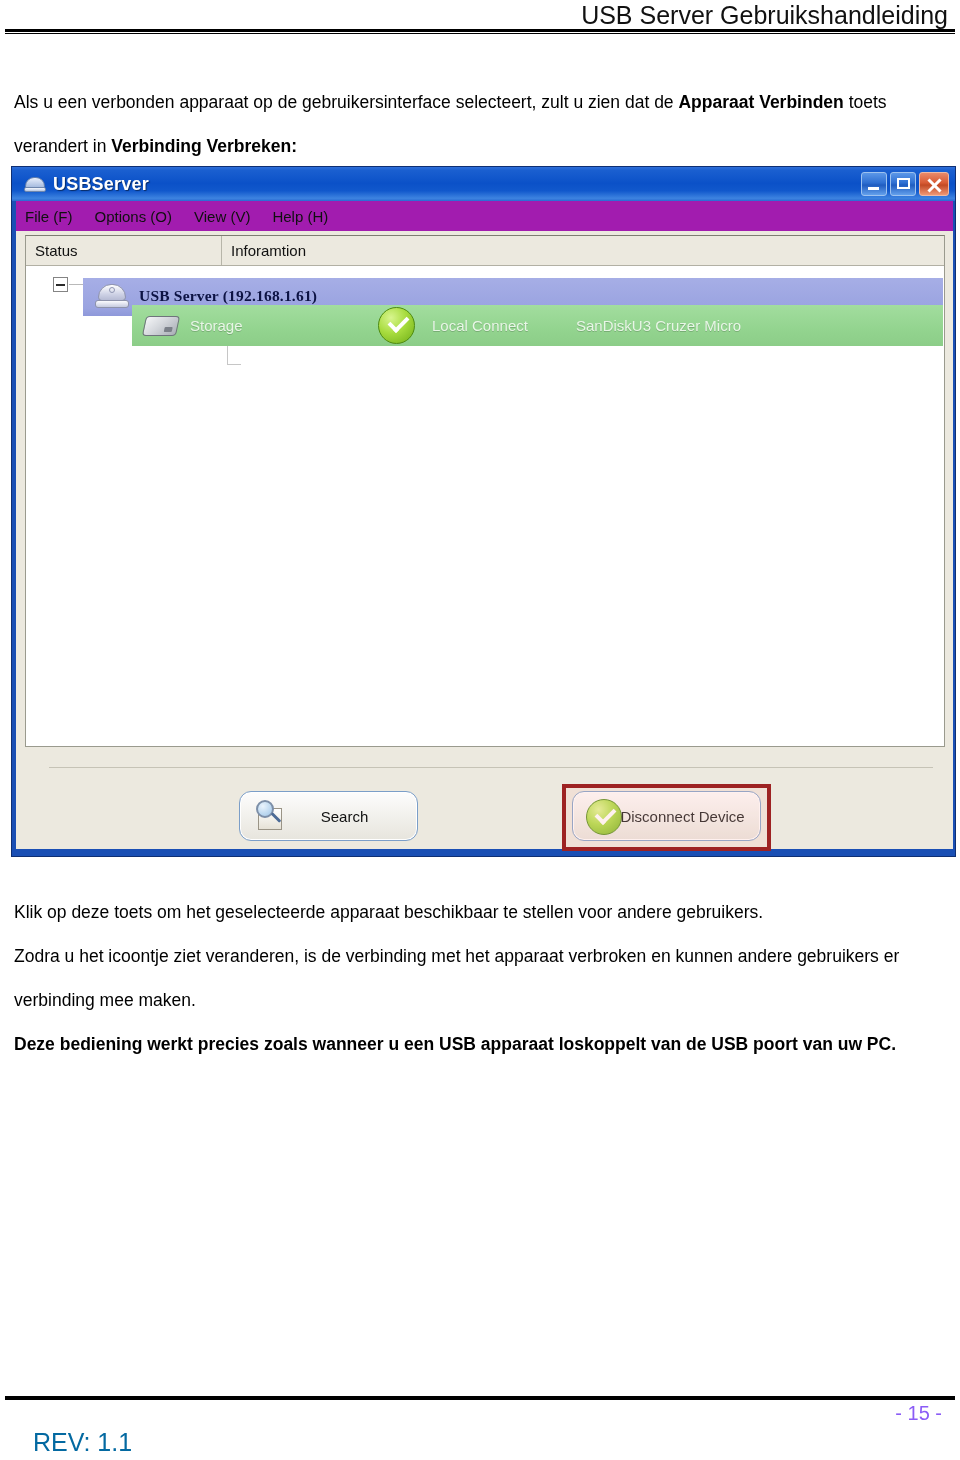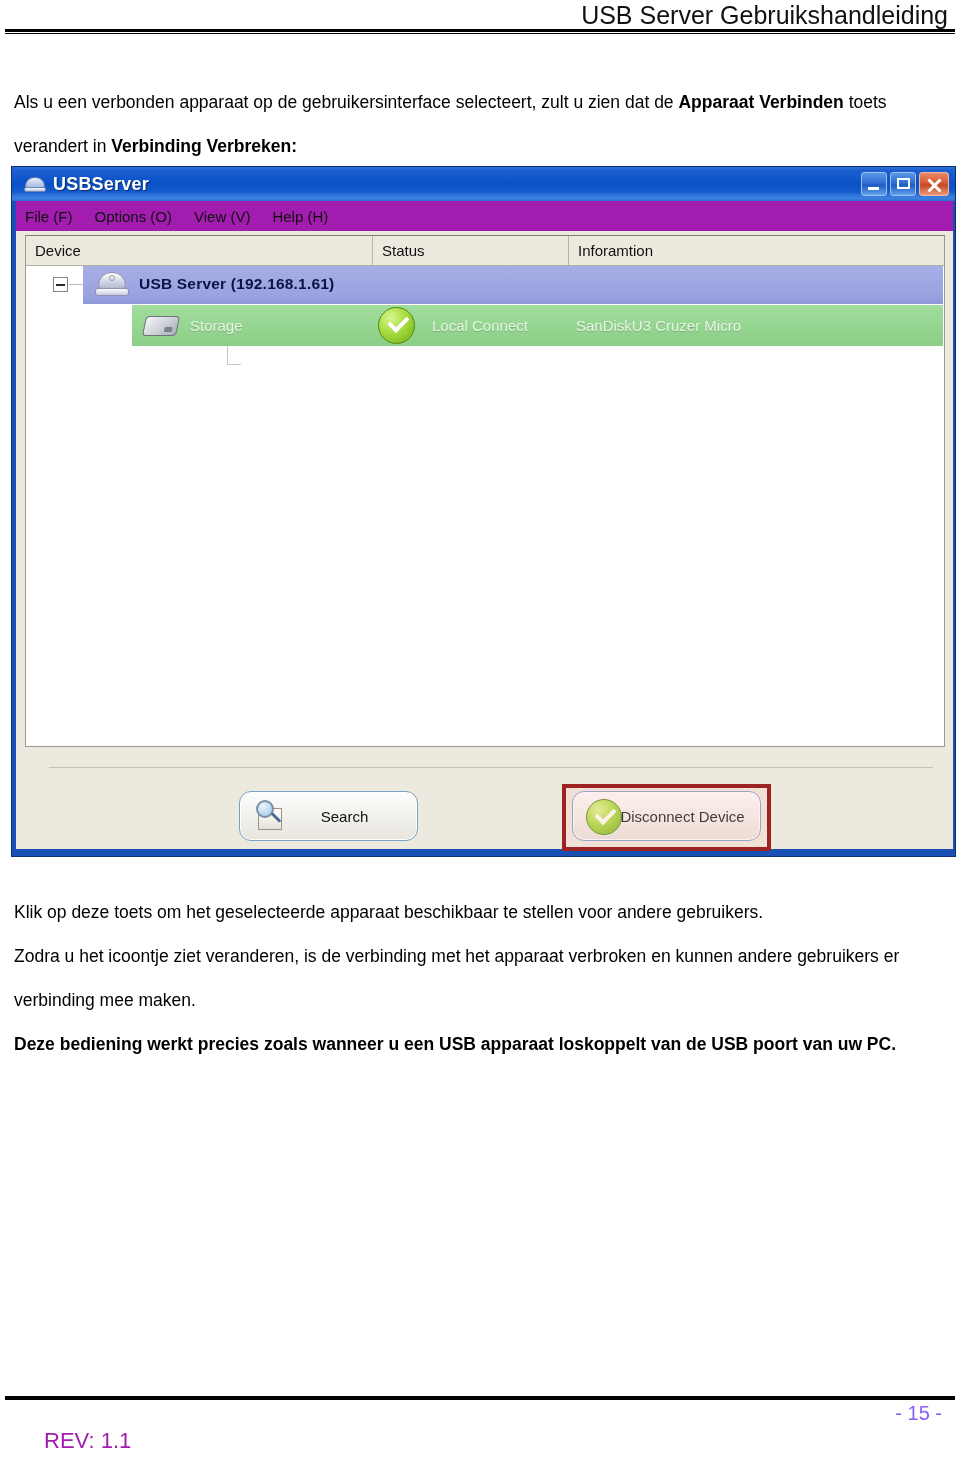--- a/index.html
+++ b/index.html
@@ -232,24 +232,25 @@
     background: #c6c6c6;
   }
   .tree-line-h2 {
     position: absolute;
     left: 201px; top: 60px;
     width: 14px; height: 1px;
     background: #c6c6c6;
   }
   .parent-band {
     position: absolute;
-    left: 57px; top: 0;
+    left: 57px; top: 12px;
     right: 1px;
     height: 38px;
     background: linear-gradient(to bottom,#a6aee6,#9aa3e0 80%,#8e98da);
+    font-family: Liberation Serif, serif;
   }
   .device-icon {
     position: absolute;
     left: 12px; top: 4px;
     width: 34px; height: 28px;
   }
   .device-icon .dome2 {
     position: absolute; left: 3px; top: 2px;
     width: 28px; height: 17px;
     background: linear-gradient(to bottom,#ffffff,#cfd3e6 60%,#b6bbd4);
@@ -462,24 +463,24 @@
   }
   .page-number {
     position: absolute;
     right: 18px;
     top: 1402px;
     font-size: 20px;
     color: #8b5cf6;
   }
   .rev {
     position: absolute;
-    left: 44px;
+    left: 33px;
     top: 1428px;
-    font-size: 22px;
-    color: #a21caf;
+    font-size: 25px;
+    color: #0369a1;
   }
 </style>
 </head>
 <body>
 
 <div class="page-header">
   <div class="page-header-title">USB Server Gebruikshandleiding</div>
 </div>
 <div class="header-rule"></div>
 
@@ -511,21 +512,20 @@
 
     <div class="menubar">
       <span class="menu-item">File (F)</span>
       <span class="menu-item">Options (O)</span>
       <span class="menu-item">View (V)</span>
       <span class="menu-item">Help (H)</span>
     </div>
 
     <div class="list-area">
       <div class="list-header">
-        <div class="col device">Device</div>
         <div class="col status">Status</div>
         <div class="col info">Inforamtion</div>
       </div>
 
       <div class="tree">
 
         <div class="tree-row-parent">
           <div class="parent-band">
             <div class="device-icon">
               <div class="dome2"></div>

